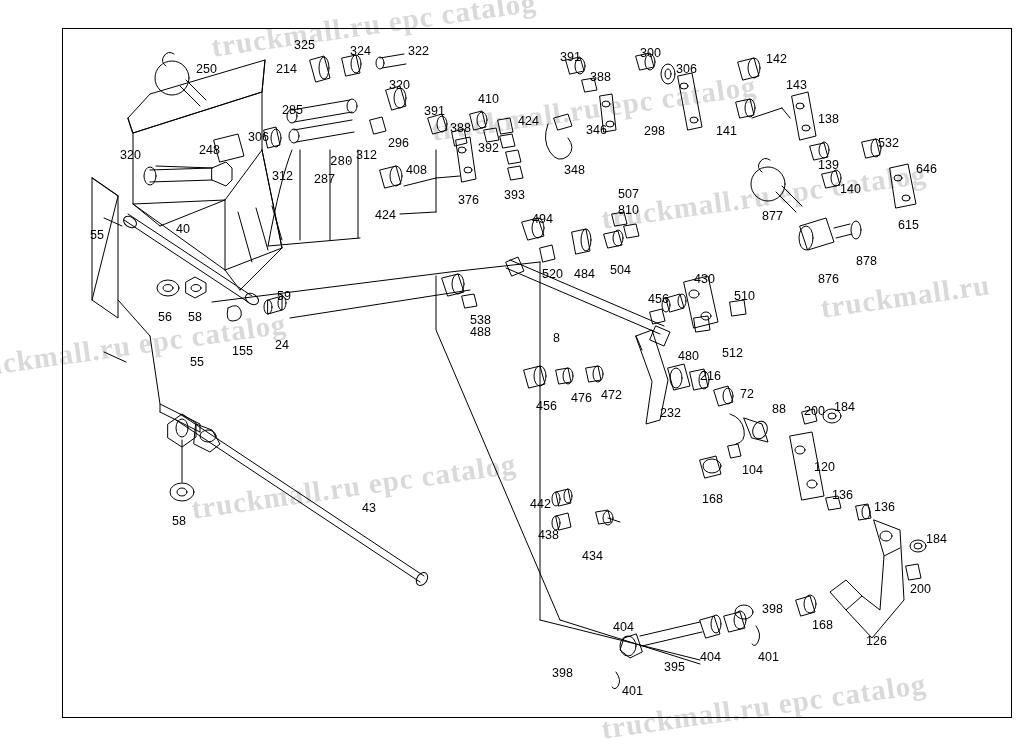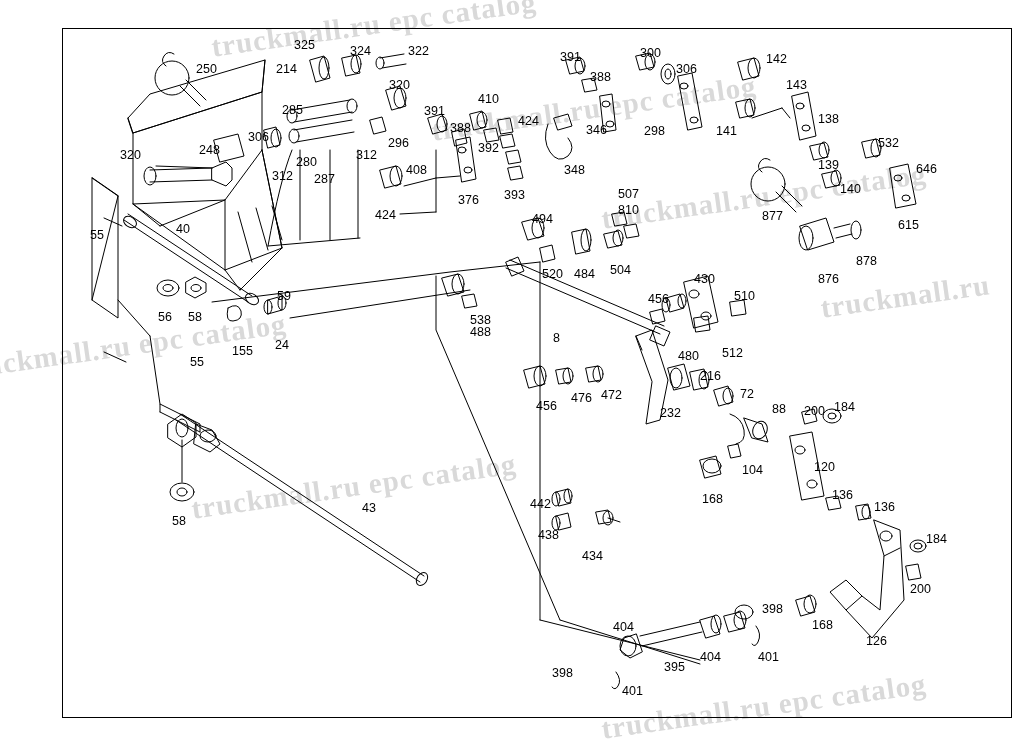--- a/index.html
+++ b/index.html
@@ -366,21 +366,21 @@
       <div class="num" style="left: 424px; top: 104px;">391</div>
       <div class="num" style="left: 478px; top: 92px;">410</div>
       <div class="num" style="left: 248px; top: 130px;">306</div>
       <div class="num" style="left: 450px; top: 121px;">388</div>
       <div class="num" style="left: 518px; top: 114px;">424</div>
       <div class="num" style="left: 388px; top: 136px;">296</div>
       <div class="num" style="left: 478px; top: 141px;">392</div>
       <div class="num" style="left: 120px; top: 148px;">320</div>
       <div class="num" style="left: 199px; top: 143px;">248</div>
       <div class="num" style="left: 272px; top: 169px;">312</div>
-      <div class="num" style="left: 296px; top: 155px;">280</div>
+      <div class="num" style="left: 330px; top: 155px; font-family: Liberation Mono, monospace;">280</div>
       <div class="num" style="left: 314px; top: 172px;">287</div>
       <div class="num" style="left: 356px; top: 148px;">312</div>
       <div class="num" style="left: 406px; top: 163px;">408</div>
       <div class="num" style="left: 458px; top: 193px;">376</div>
       <div class="num" style="left: 504px; top: 188px;">393</div>
       <div class="num" style="left: 375px; top: 208px;">424</div>
       <div class="num" style="left: 176px; top: 222px;">40</div>
       <div class="num" style="left: 90px; top: 228px;">55</div>
       <div class="num" style="left: 158px; top: 310px;">56</div>
       <div class="num" style="left: 188px; top: 310px;">58</div>

